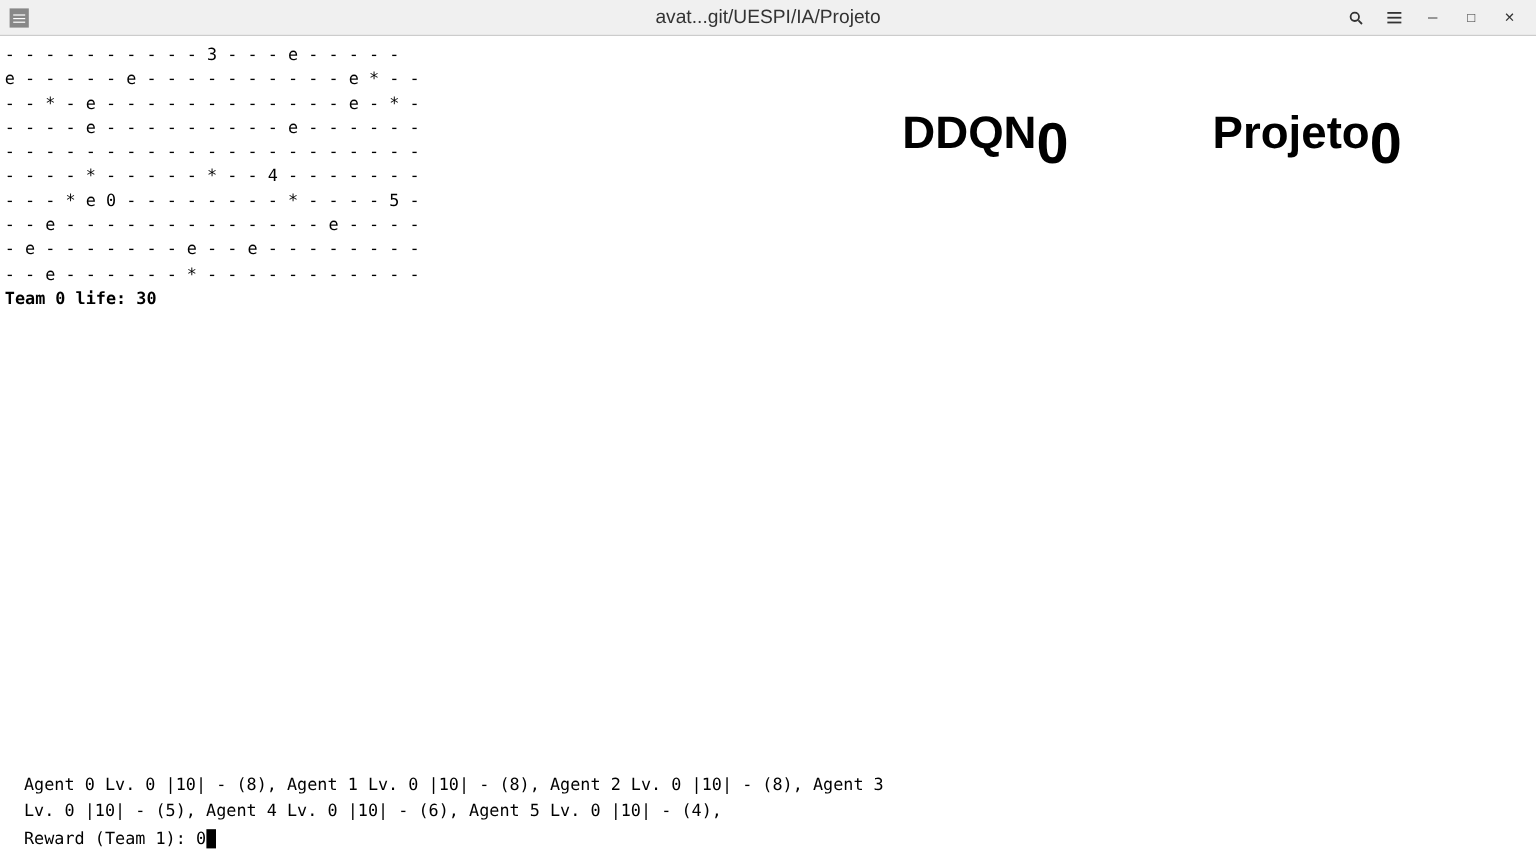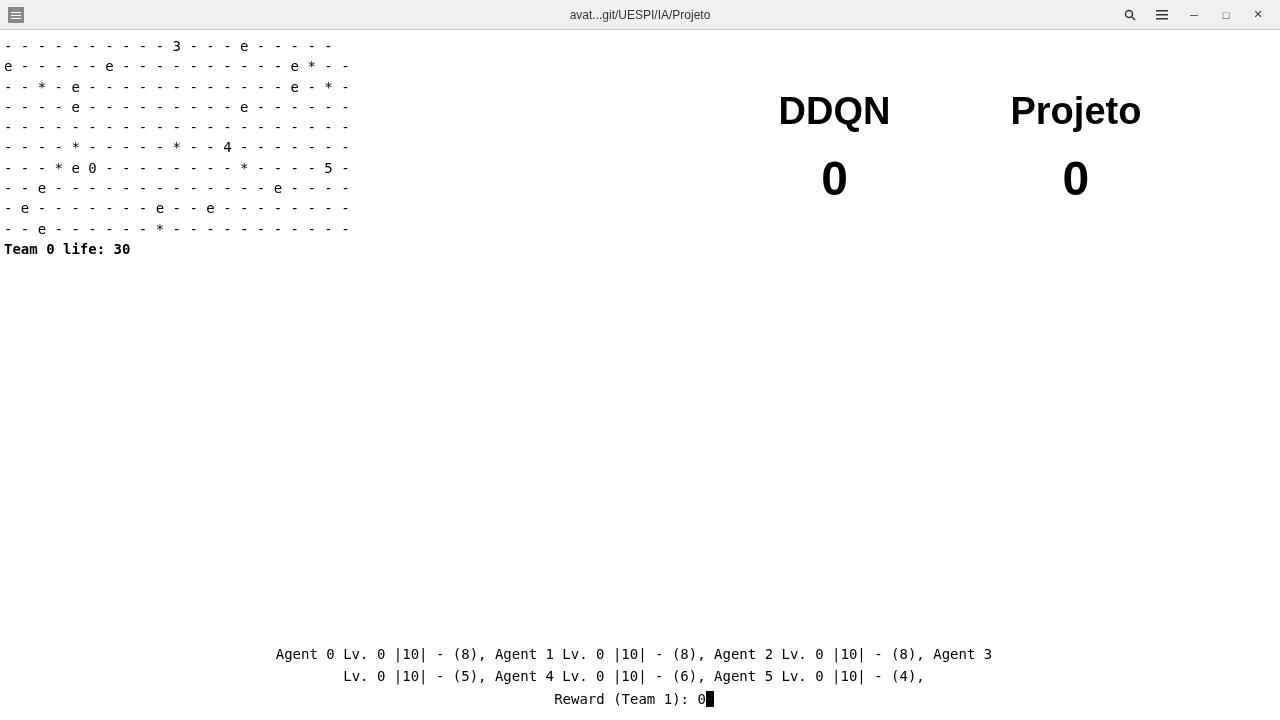--- a/index.html
+++ b/index.html
@@ -42,21 +42,21 @@
       height: 16px;
       background: #888;
       display: flex;
       align-items: center;
       justify-content: center;
       font-size: 10px;
     }
 
     .title-bar-title {
       font-family: sans-serif;
-      font-size: 12px;
+      font-size: 16px;
       color: #333;
       position: absolute;
       left: 50%;
       transform: translateX(-50%);
     }
 
     .title-bar-controls {
       display: flex;
       align-items: center;
       gap: 4px;
@@ -114,21 +114,21 @@
     }
 
     .score-columns {
       display: flex;
       gap: 120px;
       align-items: flex-start;
     }
 
     .score-column {
       display: flex;
-      flex-direction: column;
+      flex-direction: row;
       align-items: center;
     }
 
     .score-label {
       font-family: sans-serif;
       font-size: 38px;
       font-weight: bold;
       color: #000;
       margin-bottom: 18px;
     }
@@ -137,28 +137,27 @@
       font-family: sans-serif;
       font-size: 48px;
       font-weight: bold;
       color: #000;
     }
 
     
     .bottom-info {
       position: absolute;
       bottom: 0;
-      left: 0;
+      left: 16px;
       right: 0;
       padding: 10px 16px 10px 4px;
       font-family: monospace;
       font-size: 14px;
       line-height: 1.6;
       color: #000;
-      text-align: center;
     }
 
     .cursor-blink {
       display: inline-block;
       width: 8px;
       height: 16px;
       background: #000;
       vertical-align: text-bottom;
     }
   </style>

